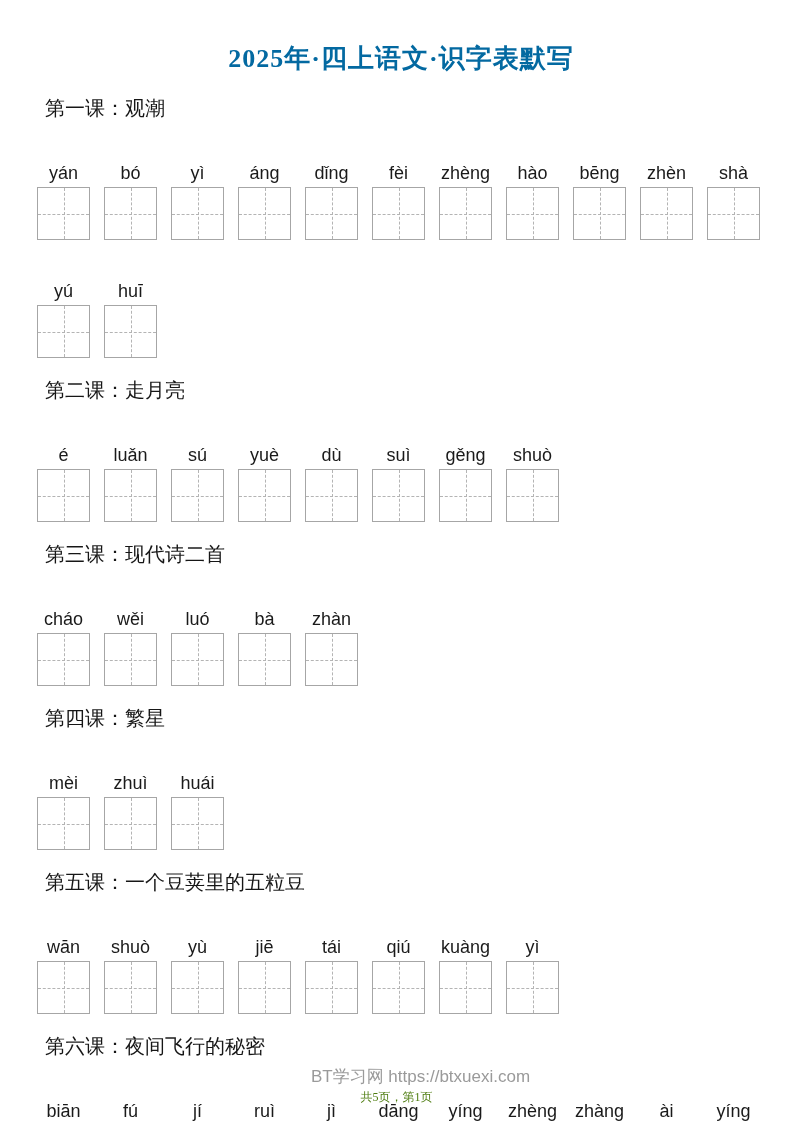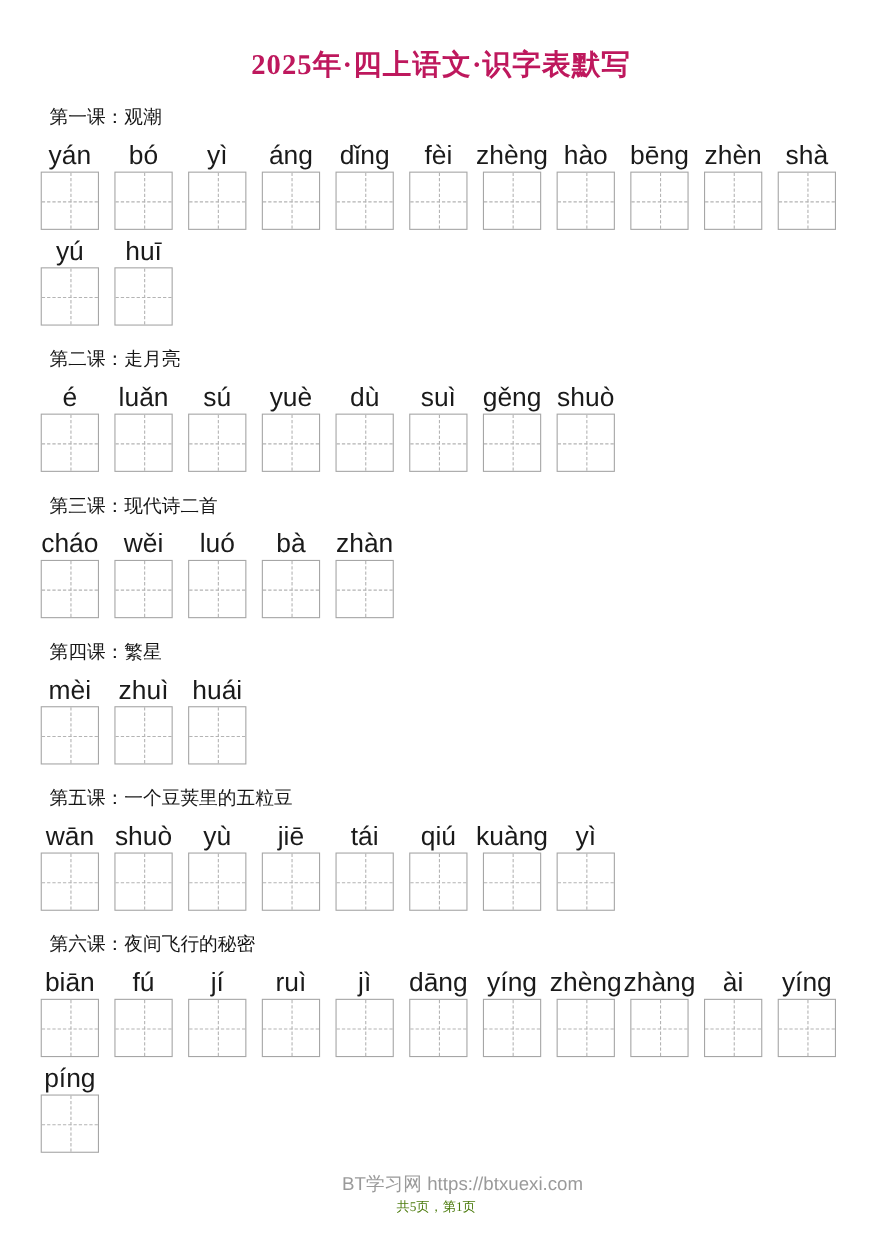--- a/index.html
+++ b/index.html
@@ -18,50 +18,51 @@
     position: relative;
   }
   .title {
     margin: 0 0 24px 0;
     text-align: center;
     font-family: "Liberation Serif", serif;
     font-weight: bold;
     font-size: 26px;
     line-height: 34px;
     letter-spacing: 1px;
-    color: #be185d;
+    color: #0369a1;
   }
   .lesson { margin: 0 0 24px 0; }
   .lesson-title {
-    font-family: Liberation Mono, monospace;
-    font-size: 17px;
+    font-family: Liberation Sans, sans-serif;
+    font-size: 20px;
     line-height: 17px;
     margin: 0 0 14px 8px;
     color: #161616;
   }
   .cells {
     display: flex;
     flex-wrap: wrap;
     column-gap: 14px;
     row-gap: 9px;
     width: 728px;
   }
   .cell {
     width: 53px;
     display: flex;
     flex-direction: column;
     align-items: center;
   }
   .py {
     height: 22px;
     line-height: 22px;
-    font-size: 24px;
+    font-size: 18px;
     white-space: nowrap;
     color: #1a1a1a;
     margin-bottom: 3px;
+    margin-top: 31px;
   }
   .box {
     box-sizing: border-box;
     width: 53px; height: 53px;
     border: 1px solid #a6a6a6;
     position: relative;
     background: #ffffff;
   }
   .guide-v {
     position: absolute;

